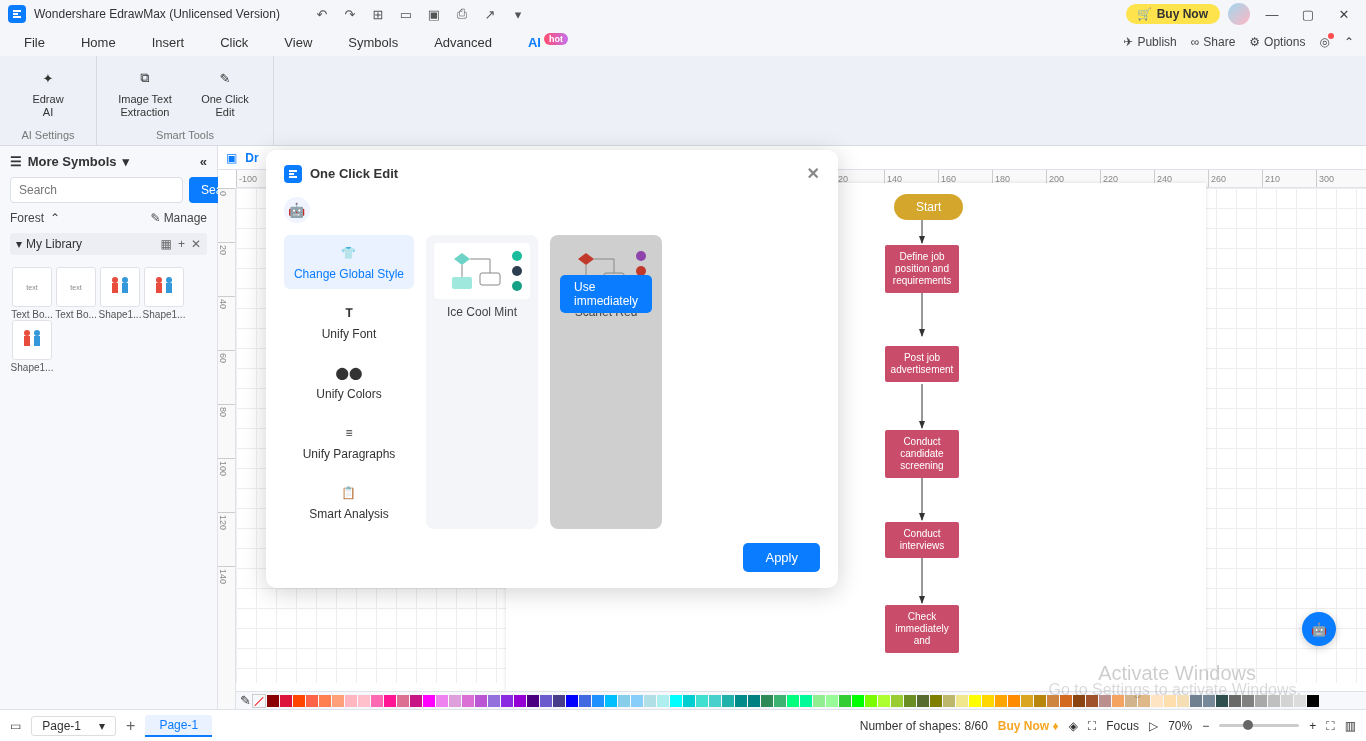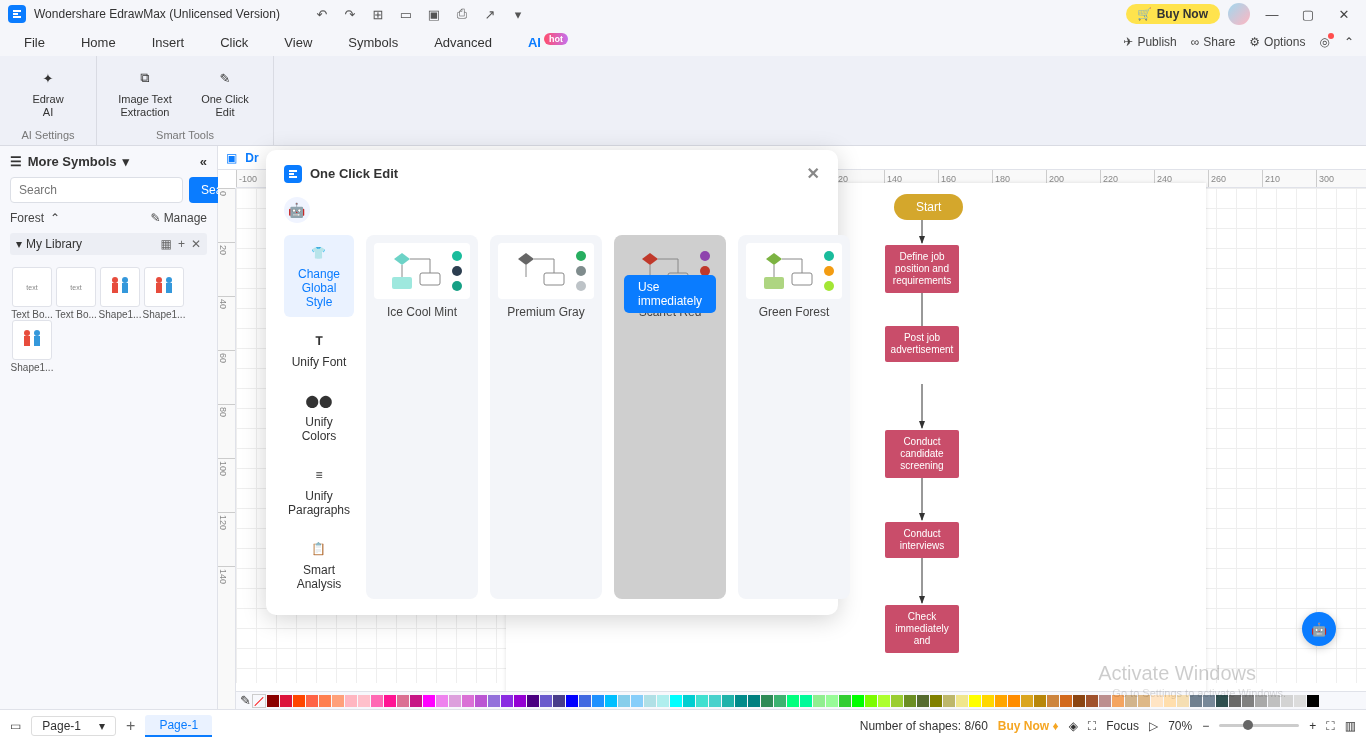--- a/index.html
+++ b/index.html
@@ -104,21 +104,21 @@
 .dot { width: 10px; height: 10px; border-radius: 50%; }
 .use-btn { position: absolute; top: 40px; left: 50%; transform: translateX(-50%); background: #0a7cff; color: #fff; padding: 5px 14px; border-radius: 5px; font-size: 12px; }
 .apply-row { display: flex; justify-content: flex-end; margin-top: 14px; }
 .apply-btn { background: #0a7cff; color: #fff; border: none; padding: 7px 22px; border-radius: 5px; font-size: 13px; cursor: pointer; }
 
 
 .chat-fab { position: absolute; right: 30px; bottom: 95px; width: 34px; height: 34px; border-radius: 50%; background: #0a7cff; display: flex; align-items: center; justify-content: center; color: #fff; box-shadow: 0 2px 8px rgba(0,0,0,0.2); cursor: pointer; }
 
 
 .watermark { position: absolute; right: 110px; bottom: 56px; color: rgba(0,0,0,0.2); font-size: 20px; pointer-events: none; }
-.watermark2 { position: absolute; right: 80px; bottom: 42px; color: rgba(0,0,0,0.15); font-size: 11px; pointer-events: none; }
+.watermark2 { position: absolute; right: 65px; bottom: 42px; color: rgba(0,0,0,0.15); font-size: 16px; pointer-events: none; }
 
 svg.mini-flow { width: 70px; height: 44px; }
 </style>
 </head>
 <body>
 
 <div class="titlebar">
   <div class="logo">
       <svg viewBox="0 0 24 24" fill="#fff">
         <path d="M4 4h16v4H4zM4 10h10v4H4zM4 16h16v4H4z"></path>
@@ -308,21 +308,21 @@
           </marker>
         </defs>
       <line class="arrow" x1="686" y1="30" x2="686" y2="55"></line>
       <line class="arrow" x1="686" y1="102" x2="686" y2="148"></line>
       <line class="arrow" x1="686" y1="196" x2="686" y2="240"></line>
       <line class="arrow" x1="686" y1="290" x2="686" y2="332"></line>
       <line class="arrow" x1="686" y1="370" x2="686" y2="415"></line>
     </svg>
     <div class="flow start-node" style="left:658px;top:6px">Start</div>
     <div class="flow proc-node" style="left:649px;top:57px">Define job position and requirements</div>
-    <div class="flow proc-node" style="left:649px;top:138px">Post job advertisement</div>
+    <div class="flow proc-node" style="left:649px;top:158px">Post job advertisement</div>
     <div class="flow proc-node" style="left:649px;top:242px">Conduct candidate screening</div>
     <div class="flow proc-node" style="left:649px;top:334px">Conduct interviews</div>
     <div class="flow proc-node" style="left:649px;top:417px">Check immediately and</div>
   </div>
   <div class="color-bar" id="color-bar">
     <span>✎</span>
     <div class="no-fill"></div>
   <div class="color-swatch" style="background: rgb(139, 0, 0);"></div>
       <div class="color-swatch" style="background: rgb(220, 20, 60);"></div>
       <div class="color-swatch" style="background: rgb(255, 69, 0);"></div>
@@ -485,71 +485,38 @@
                 <rect x="38" y="24" width="20" height="12" rx="2" fill="none" stroke="#888"></rect>
               </svg>
               <div class="dots">
                 <div class="dot" style="background:#1abc9c"></div>
                 <div class="dot" style="background:#2c3e50"></div>
                 <div class="dot" style="background:#16a085"></div>
               </div>
             </div>
             <div class="style-name">Ice Cool Mint</div>
           </div>
-          <div class="style-card">
-            <div class="style-preview">
-              <svg class="mini-flow" viewBox="0 0 70 44">
-                <polygon points="20,4 28,10 20,16 12,10" fill="#666"></polygon>
-                <line x1="20" y1="16" x2="20" y2="28" stroke="#888"></line>
-                <line x1="28" y1="10" x2="48" y2="10" stroke="#888"></line>
-                <line x1="48" y1="10" x2="48" y2="24" stroke="#888"></line>
-                <rect x="10" y="28" width="20" height="12" rx="2" fill="#fff"></rect>
-                <rect x="38" y="24" width="20" height="12" rx="2" fill="none" stroke="#888"></rect>
-              </svg>
-              <div class="dots">
-                <div class="dot" style="background:#27ae60"></div>
-                <div class="dot" style="background:#7f8c8d"></div>
-                <div class="dot" style="background:#bdc3c7"></div>
-              </div>
-            </div>
-            <div class="style-name">Premium Gray</div>
-          </div>
           <div class="style-card hover">
             <div class="style-preview">
               <svg class="mini-flow" viewBox="0 0 70 44">
                 <polygon points="20,4 28,10 20,16 12,10" fill="#c0392b"></polygon>
                 <line x1="20" y1="16" x2="20" y2="28" stroke="#888"></line>
                 <line x1="28" y1="10" x2="48" y2="10" stroke="#888"></line>
                 <line x1="48" y1="10" x2="48" y2="24" stroke="#888"></line>
                 <rect x="10" y="28" width="20" height="12" rx="2" fill="#e74c3c"></rect>
                 <rect x="38" y="24" width="20" height="12" rx="2" fill="none" stroke="#888"></rect>
               </svg>
               <div class="dots">
                 <div class="dot" style="background:#8e44ad"></div>
                 <div class="dot" style="background:#c0392b"></div>
                 <div class="dot" style="background:#d35400"></div>
               </div>
             </div>
             <div class="use-btn">Use immediately</div>
             <div class="style-name">Scarlet Red</div>
           </div>
-          <div class="style-card">
-            <div class="style-preview">
-              <svg class="mini-flow" viewBox="0 0 70 44">
-                <polygon points="20,4 28,10 20,16 12,10" fill="#7cb342"></polygon>
-                <line x1="20" y1="16" x2="20" y2="28" stroke="#888"></line>
-                <line x1="28" y1="10" x2="48" y2="10" stroke="#888"></line>
-                <line x1="48" y1="10" x2="48" y2="24" stroke="#888"></line>
-                <rect x="10" y="28" width="20" height="12" rx="2" fill="#aed581"></rect>
-                <rect x="38" y="24" width="20" height="12" rx="2" fill="none" stroke="#888"></rect>
-              </svg>
-              <div class="dots">
-                <div class="dot" style="background:#1abc9c"></div>
-                <div class="dot" style="background:#f39c12"></div>
-                <div class="dot" style="background:#a3e635"></div>
-              </div>
-            </div>
-            <div class="style-name">Green Forest</div>
-          </div>
         </div>
     </div>
+    <div class="apply-row">
+      <button class="apply-btn">Apply</button>
+    </div>
   </div>
 </div>
 
 </body></html>

